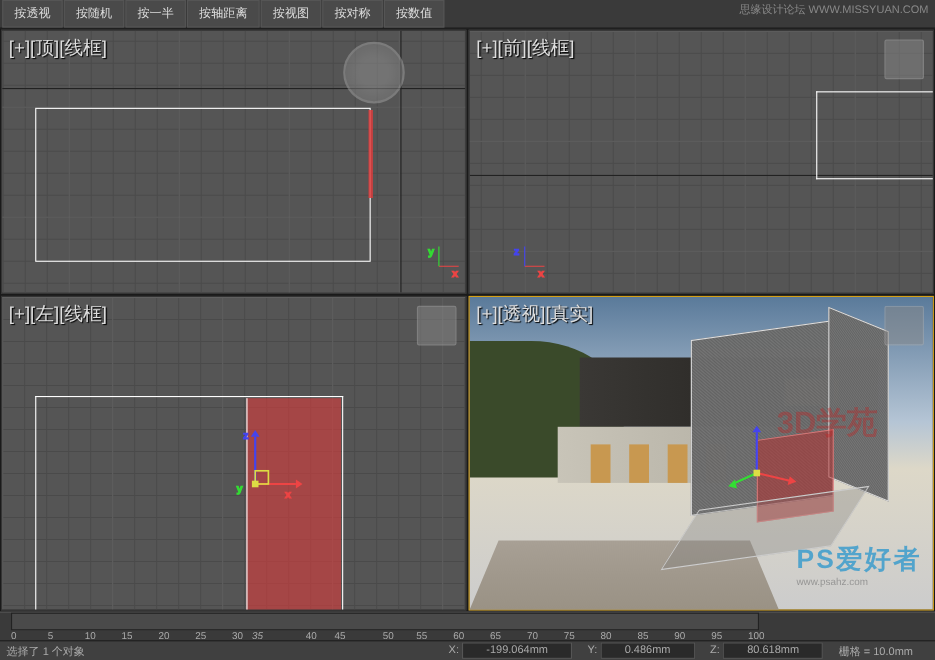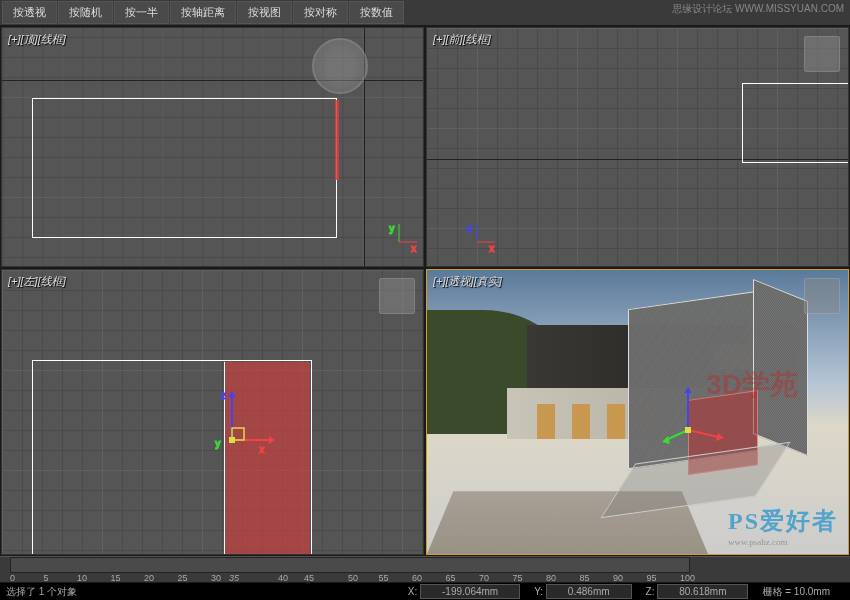--- a/index.html
+++ b/index.html
@@ -1,24 +1,24 @@
 <!DOCTYPE html>
 <html><head>
 <meta charset="utf-8">
 <style>
 * { margin: 0; padding: 0; box-sizing: border-box; }
 body { width: 850px; height: 600px; background: #2a2a2a; font-family: "Microsoft YaHei", sans-serif; font-size: 11px; color: #ccc; position: relative; overflow: hidden; }
 
-.toolbar { height: 26px; background: #3a3a3a; display: flex; align-items: center; padding: 0 2px; border-bottom: 1px solid #1a1a1a; }
+.toolbar { height: 26px; background: #3a3a3a; display: flex; padding: 0 2px; border-bottom: 1px solid #1a1a1a; }
 .toolbar-btn { padding: 3px 10px; background: #4a4a4a; margin-right: 1px; color: #ddd; cursor: pointer; font-size: 11px; border: 1px solid #555; }
 
 .viewports { display: grid; grid-template-columns: 1fr 1fr; grid-template-rows: 240px 1fr; gap: 2px; background: #1a1a1a; height: 530px; padding: 1px; }
 .viewport { background: #555; position: relative; overflow: hidden; border: 1px solid #333; }
 .viewport.active { border: 1px solid #d4a017; }
-.vp-label { position: absolute; top: 4px; left: 6px; color: #ddd; font-size: 11px; z-index: 10; text-shadow: 1px 1px 1px #000; font-style: italic; }
+.vp-label { position: absolute; top: 4px; left: 6px; color: #ddd; font-size: 17px; z-index: 10; text-shadow: 1px 1px 1px #000; }
 
 .grid-bg { position: absolute; inset: 0; background-image: 
   linear-gradient(#606060 1px, transparent 1px),
   linear-gradient(90deg, #606060 1px, transparent 1px),
   linear-gradient(#4a4a4a 1px, transparent 1px),
   linear-gradient(90deg, #4a4a4a 1px, transparent 1px);
   background-size: 100px 100px, 100px 100px, 20px 20px, 20px 20px; }
 
 .grid-bg.centered { background-position: center center; }
 
@@ -47,30 +47,30 @@
 .bldg-lower { position: absolute; bottom: 0; left: 0; right: 40px; height: 45%; background: linear-gradient(to right, #c8c4b8 0%, #b8b4a8 60%, #888 100%); }
 .bldg-upper { position: absolute; bottom: 45%; left: 20px; right: 0; height: 55%; background: linear-gradient(to right, #3a3835 0%, #2a2825 60%, #555 100%); }
 .window-strip { position: absolute; right: 35px; top: 30%; width: 50px; height: 25px; background: #d4b878; box-shadow: inset 0 0 5px rgba(0,0,0,0.4); }
 .door { position: absolute; bottom: 0; width: 18px; height: 35px; background: #c89850; }
 .box-wireframe { position: absolute; right: 40px; top: 30px; width: 180px; bottom: 30px; }
 .box-face { position: absolute; background: rgba(90,90,90,0.88); border: 1px solid #ddd; }
 .box-face.noisy { background-image: repeating-linear-gradient(45deg, rgba(120,120,120,0.9) 0px, rgba(100,100,100,0.9) 1px, rgba(120,120,120,0.9) 2px); }
 .red-face { position: absolute; background: rgba(180,50,50,0.55); border: 1px solid rgba(255,150,150,0.6); }
 
 .watermark-tr { position: absolute; top: 2px; right: 6px; color: #888; font-size: 10px; z-index: 100; }
-.watermark-br { position: absolute; bottom: 53px; right: 12px; z-index: 100; opacity: 0.8; font-family: Liberation Serif, serif; }
+.watermark-br { position: absolute; bottom: 66px; right: 12px; z-index: 100; opacity: 0.8; }
 .watermark-br .logo { font-size: 24px; color: #3399cc; font-weight: bold; letter-spacing: 2px; }
 .watermark-br .url { font-size: 9px; color: #888; }
 .watermark-red { position: absolute; bottom: 150px; right: 50px; font-size: 28px; color: rgba(200,30,30,0.35); font-weight: bold; z-index: 5; }
 
 .timeline { height: 26px; background: #3a3a3a; border-top: 1px solid #555; position: relative; }
 .timeline-ruler { position: absolute; top: 0; left: 10px; right: 160px; height: 16px; background: #4a4a4a; border: 1px solid #222; }
 .tick-label { position: absolute; top: 16px; font-size: 9px; color: #aaa; }
 
-.statusbar { height: 18px; background: #000000; display: flex; align-items: center; padding: 0 6px; font-size: 10px; color: #aaa; border-top: 1px solid #1a1a1a; }
+.statusbar { height: 18px; background: #404040; display: flex; align-items: center; padding: 0 6px; font-size: 10px; color: #aaa; border-top: 1px solid #1a1a1a; }
 .status-item { margin-right: 14px; white-space: nowrap; }
 .coord-box { background: #2a2a2a; padding: 1px 21px; border: 1px solid #555; }
 </style>
 </head>
 <body>
 
 <div class="toolbar">
   <div class="toolbar-btn">按透视</div>
   <div class="toolbar-btn">按随机</div>
   <div class="toolbar-btn">按一半</div>

